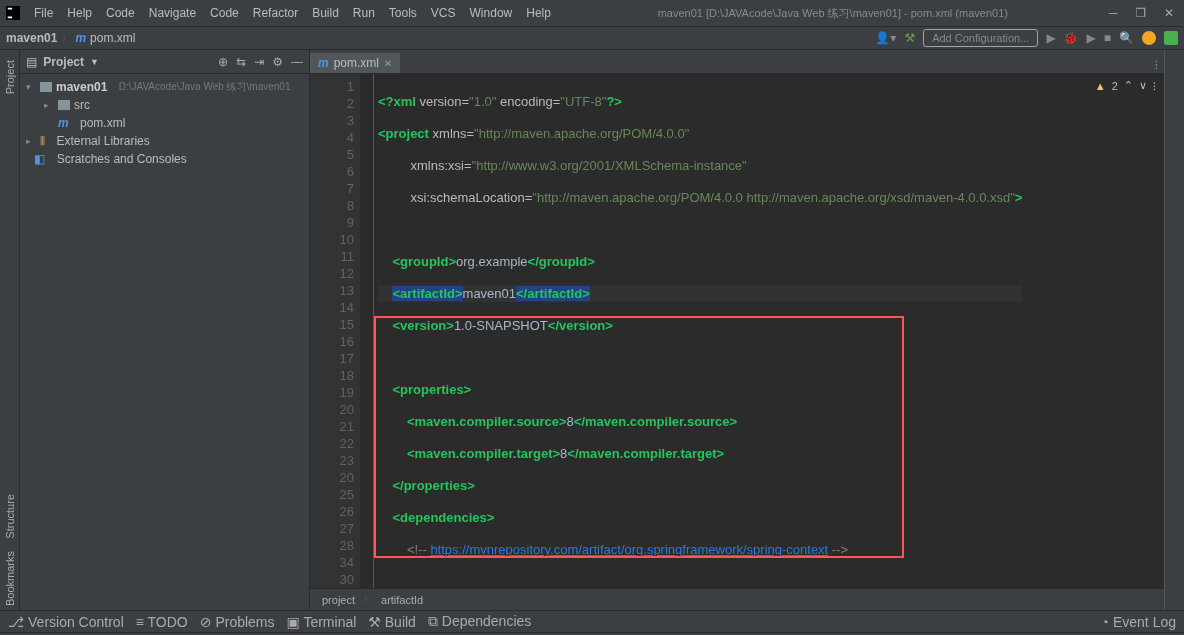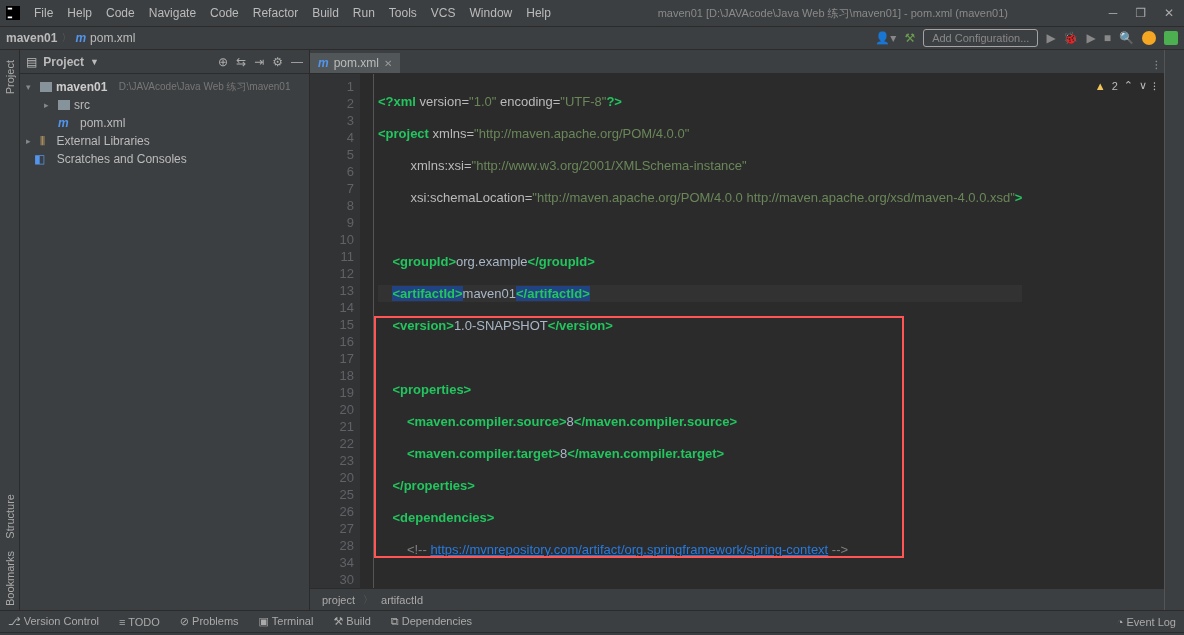--- a/index.html
+++ b/index.html
@@ -47,21 +47,21 @@
 .attr { color:#bababa; }
 .str { color:#6a8759; }
 .txt { color:#a9b7c6; }
 .cmt { color:#808080; }
 .lnk { color:#287bde; text-decoration:underline; }
 .caret { background:#323232; }
 .highlight { background:#214283;margin-top:7px; }
 .ovhdr { position:absolute; top:4px; right:8px; color:#bbb; font-size:11px; display:flex; gap:6px; align-items:center;}
 .redbox { position:absolute; border:2px solid #ff5555; pointer-events:none; }
 .bc { height:22px; background:#3c3f41; border-top:1px solid #2b2b2b; display:flex; align-items:center; gap:8px; padding:0 12px; font-size:11px; color:#aaa;}
-.toolwin { height:22px; background:#3c3f41; border-top:1px solid #2b2b2b; display:flex; align-items:center; gap:20px; padding:0 8px; font-size:11px; color:#aaa;}
+.toolwin { height:22px; background:#3c3f41; border-top:1px solid #2b2b2b; display:flex; align-items:center; gap:12px; padding:0 8px; font-size:14px; color:#aaa;}
 .rightstrip { width:20px; background:#3c3f41; border-left:1px solid #555; display:flex; flex-direction:column; align-items:center; padding-top:6px;}
 .status { height:20px; background:#3c3f41; display:flex; align-items:center; padding:0 8px; font-size:11px; color:#888; border-top:1px solid #2b2b2b;}
 svg { display:inline-block; vertical-align:middle;}
 </style>
 </head>
 <body>
 
 <div class="titlebar">
   <svg class="idea-ico" viewBox="0 0 16 16">
       <rect width="16" height="16" fill="#000"></rect>

